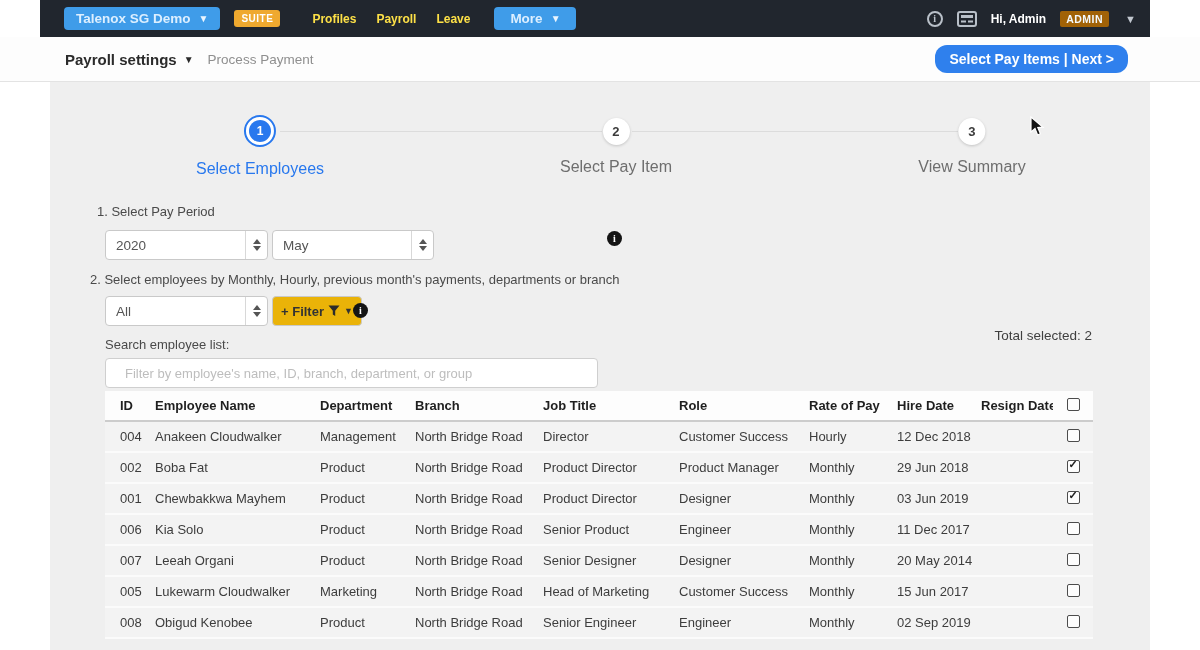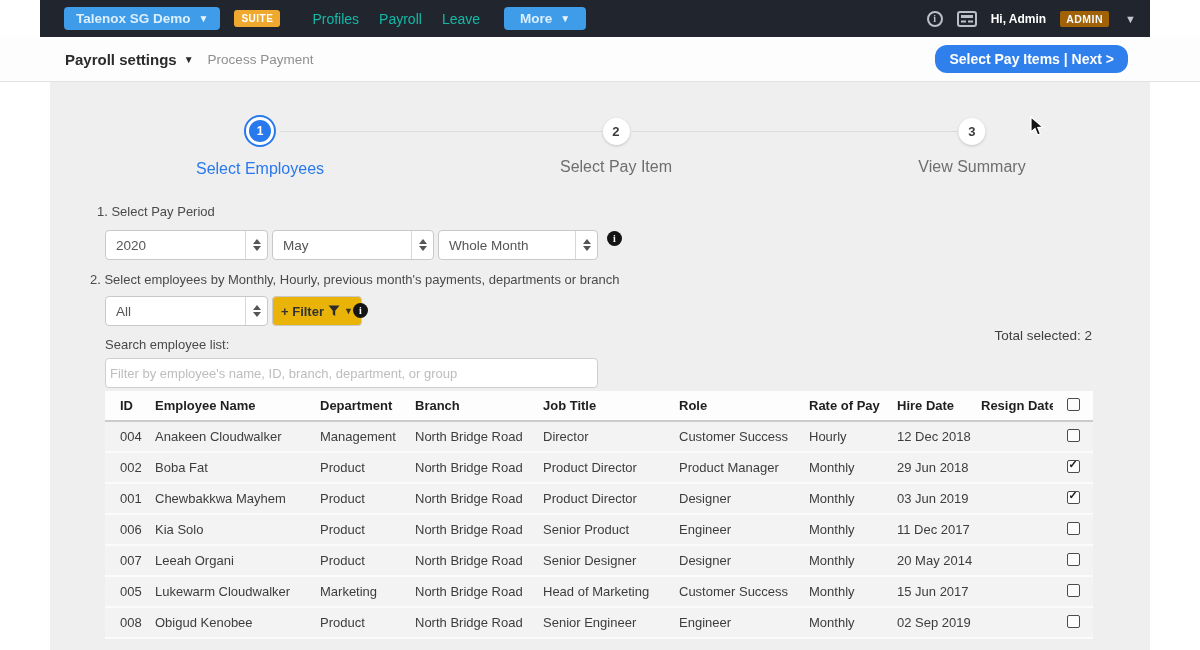--- a/index.html
+++ b/index.html
@@ -11,21 +11,21 @@
   .navbar { position:absolute; left:40px; top:0; width:1110px; height:37px;
             background:#21262e; display:flex; align-items:center; padding:0 14px 0 24px; }
   .nav-btn { background:#3f9ce9; color:#dcefff; border:none; border-radius:4px;
              font-size:13.5px; font-weight:bold; padding:4px 12px; display:flex;
              align-items:center; gap:8px; cursor:pointer;
              font-family:"Liberation Sans", sans-serif; }
   .nav-btn .caret { font-size:10px; color:#eaf5ff; }
   .suite-badge { background:#efa92f; color:#fff; font-size:10px; font-weight:bold;
                  letter-spacing:.5px; border-radius:3px; padding:3px 7px; margin-left:14px; }
   .nav-links { display:flex; gap:20px; margin-left:32px; }
-  .nav-link { color:#14b8a6; font-size:14px; font-weight:normal; cursor:pointer; }
+  .nav-link { color:#fde047; font-size:12px; font-weight:bold; cursor:pointer; }
   .more-btn { margin-left:24px; min-width:82px; justify-content:center; }
   .nav-right { margin-left:auto; display:flex; align-items:center; gap:14px; }
   .ic-info { width:16px; height:16px; border-radius:50%; border:2px solid #b9c0c9;
              color:#b9c0c9; font-size:10px; font-weight:bold; display:flex;
              align-items:center; justify-content:center; font-family:"Liberation Serif",serif; }
   .greeting { color:#ffffff; font-size:12px; font-weight:bold; margin-left:0; }
   .admin-badge { background:#a16207; color:#f4faff; font-size:10.5px; font-weight:bold;
                  border-radius:2px; padding:2px 6px; letter-spacing:.5px; }
   .nav-caret { color:#c2c8d0; font-size:11px; margin-left:2px; cursor:pointer; }
 
@@ -75,21 +75,21 @@
   .ic-info-dark { position:absolute; width:15px; height:15px; border-radius:50%; background:#141414;
                   color:#fff; font-size:10px; font-weight:bold; display:flex; align-items:center;
                   justify-content:center; font-family:"Liberation Serif", serif; cursor:pointer; }
   .filter-btn { position:absolute; height:30px; background:#eab308; border:1px solid #c9c9c9;
                 border-radius:4px; display:flex; align-items:center; gap:4px; padding:0 8px;
                 font-size:13px; font-weight:bold; color:#333; cursor:pointer;
                 font-family:"Liberation Sans", sans-serif; }
   .filter-btn .caret { font-size:9px; color:#333; }
   .total-selected { position:absolute; font-size:13.5px; color:#3f3f3f; }
   .search-input { position:absolute; height:30px; background:#fff; border:1px solid #cfcfcf;
-                  border-radius:4px; font-size:13px; color:#444; padding:0 4px;
+                  border-radius:4px; font-size:13px; color:#444; padding:0 19px;
                   font-family:"Liberation Sans", sans-serif; }
   .search-input::placeholder { color:#bdbdbd; }
 
   
   .emp-table { position:absolute; left:55px; top:309px; width:988px; border-collapse:collapse;
                table-layout:fixed; }
   .emp-table th { background:#fdfdfd; text-align:left; font-size:13px; font-weight:bold;
                   color:#1f1f1f; height:30px; padding:0 4px; border-bottom:2px solid #cccccc;
                   white-space:nowrap; overflow:hidden; }
   .emp-table td { background:#f3f3f3; font-size:13px; color:#3d3d3d; height:31px;
@@ -176,27 +176,20 @@
           <span class="tri-down"></span>
         </span>
     </div>
     <div class="sel" style="left:222px; top:148px; width:162px;">
       <span class="sel-value">May</span>
       <span class="sel-arrows">
           <span class="tri-up"></span>
           <span class="tri-down"></span>
         </span>
     </div>
-    <div class="sel" style="left:388px; top:148px; width:160px;">
-      <span class="sel-value">Whole Month</span>
-      <span class="sel-arrows">
-          <span class="tri-up"></span>
-          <span class="tri-down"></span>
-        </span>
-    </div>
     <span class="ic-info-dark" style="left:557px; top:149px;">i</span>
 
     <div class="sec-label" style="left:40px; top:190px;">2. Select employees by Monthly, Hourly, previous month's payments, departments or branch</div>
 
     <div class="sel" style="left:55px; top:214px; width:163px;">
       <span class="sel-value">All</span>
       <span class="sel-arrows">
           <span class="tri-up"></span>
           <span class="tri-down"></span>
         </span>

